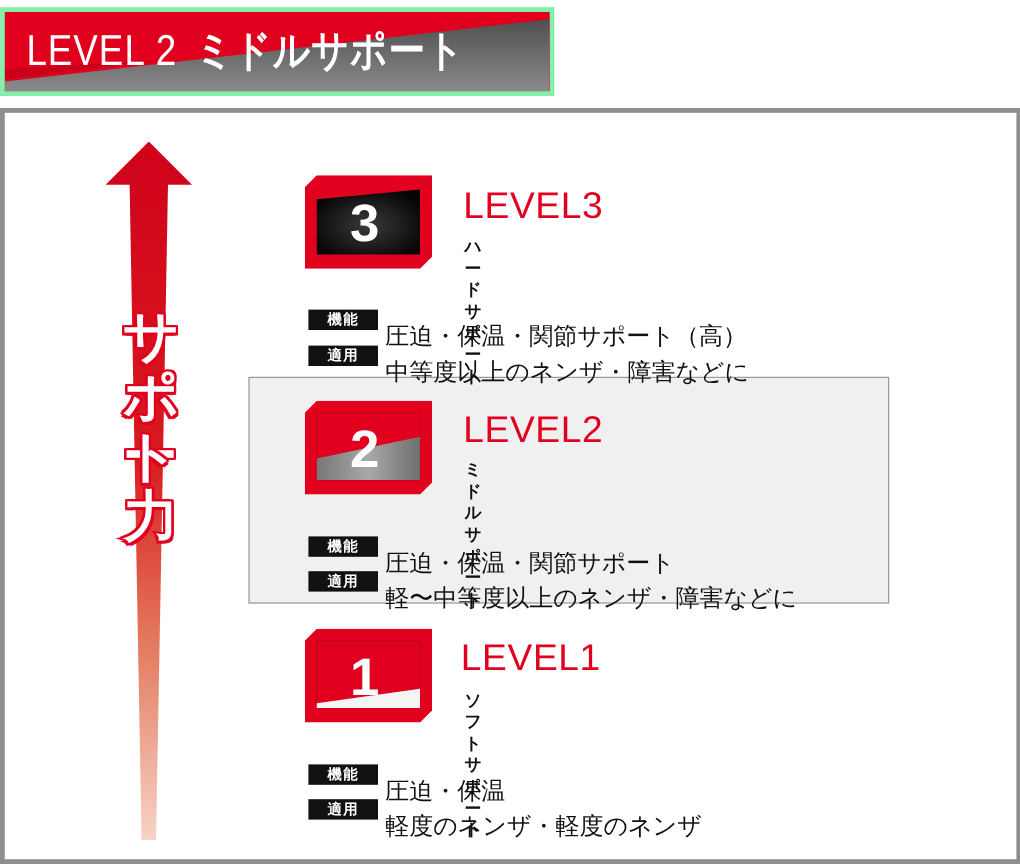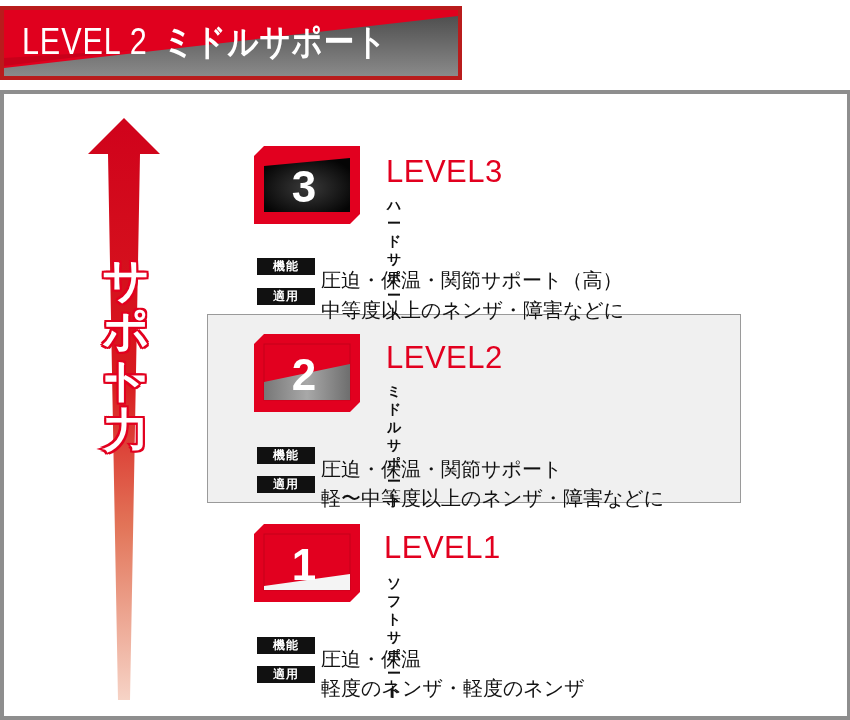--- a/index.html
+++ b/index.html
@@ -1,21 +1,21 @@
 <!DOCTYPE html>
 <html><head>
 <meta charset="utf-8">
 <style>
   * { box-sizing: border-box; margin: 0; padding: 0; }
   body { width: 850px; height: 720px; background: #ffffff; position: relative; overflow: hidden;
          font-family: "DejaVu Sans", "Liberation Sans", sans-serif; color: #111; }
 
   
   .banner { position: absolute; left: 0; top: 6px; width: 462px; height: 74px;
-            background: #b91c1c; padding: 4px; }
+            background: #86efac; padding: 4px; }
   .banner-inner { position: relative; width: 100%; height: 100%; overflow: hidden; background: #df001e; }
   .banner-inner svg { position: absolute; left: 0; top: 0; }
   .banner-title { position: absolute; left: 18px; top: 8px; color: #fff; font-size: 36px; font-weight: normal;
                   letter-spacing: 1px; white-space: nowrap; font-family: "Liberation Sans", sans-serif; transform: scaleX(0.85); transform-origin: left; }
   .banner-title .sub { font-weight: bold; margin-left: 18px; }
 
   
   .frame { position: absolute; left: 0; top: 90px; width: 851px; height: 630px;
            border: 4px solid #8e8e8e; border-top-width: 4px; background: #fff; }
 

